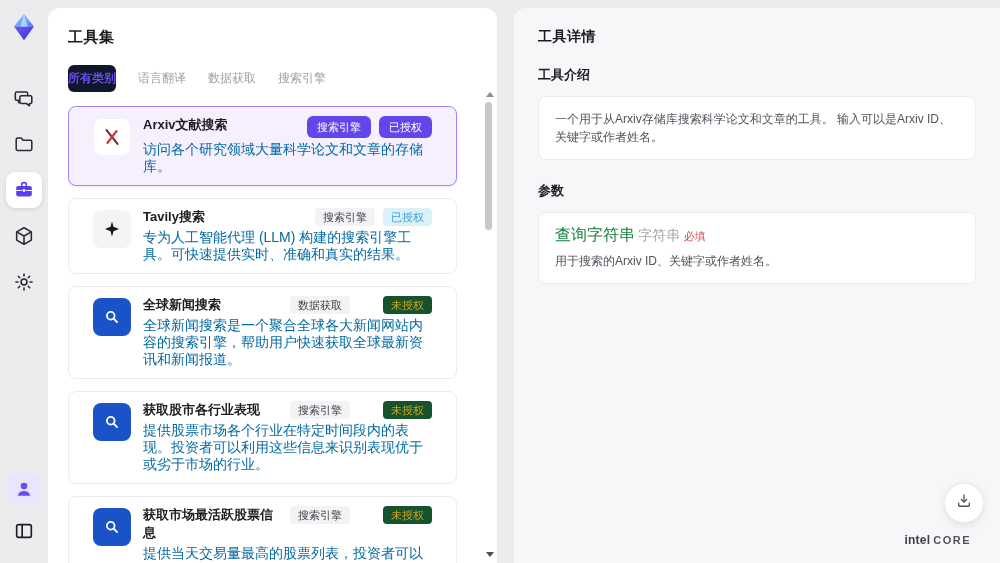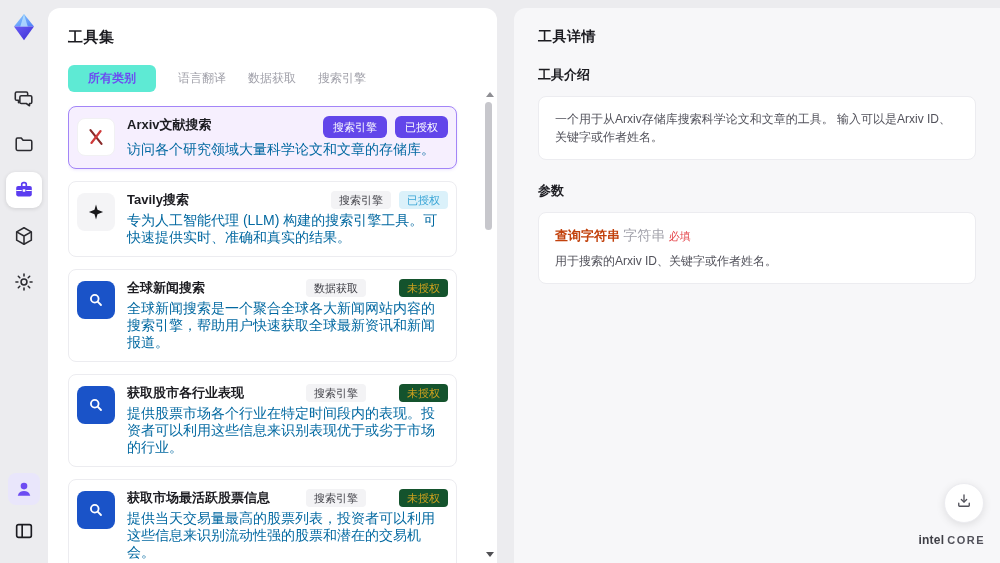--- a/index.html
+++ b/index.html
@@ -18,24 +18,24 @@
   .rail svg { display:block; }
 
   
   .content { flex:1; display:flex; padding-top:8px; gap:17px; min-width:0; }
 
   
   .left-panel { width:449px; flex:none; background:#ffffff; border-radius:12px 12px 0 0; padding:20px 26px 0 20px; display:flex; flex-direction:column; position:relative; }
   .panel-title { font-size:15px; font-weight:700; letter-spacing:.5px; }
   .tabs { display:flex; align-items:center; gap:22px; margin:18px 0 14px; }
   .tab { font-size:12px; color:#a1a1aa; cursor:pointer; padding:5px 0; }
-  .tab.active { background:#5eead4; color:#6c4cf1; padding:5px 20px; border-radius:6px; font-weight:600; }
+  .tab.active { background:#0f172a; color:#6c4cf1; padding:5px 0; border-radius:6px; font-weight:600; }
 
   .tool-list { flex:1; overflow:hidden; padding-right:14px; }
-  .card { display:flex; gap:12px; background:#fff; border:1px solid #ececf0; border-radius:8px; padding:9px 8px 10px; margin-bottom:12px; cursor:pointer; }
+  .card { display:flex; gap:12px; background:#fff; border:1px solid #ececf0; border-radius:8px; padding:9px 24px 10px; margin-bottom:12px; cursor:pointer; }
   .card.selected { background:#f6effe; border:1.5px solid #a385f7; box-shadow:0 1px 3px rgba(125,82,246,.15); }
   .tool-icon { width:38px; height:38px; border-radius:8px; flex:none; display:flex; align-items:center; justify-content:center; margin-top:2px; }
   .ti-white { background:#ffffff; border:1px solid #f1f1f3; }
   .ti-gray  { background:#f4f4f6; }
   .ti-blue  { background:#1a53c8; }
   .card-body { flex:1; min-width:0; }
   .card-head { display:flex; justify-content:space-between; align-items:flex-start; gap:8px; }
   .card-title { font-size:13px; font-weight:700; line-height:18px; color:#1c1c21; }
   .badges { display:flex; gap:8px; flex:none; }
   .badge { font-size:11px; line-height:14px; padding:2px 8px; border-radius:4px; white-space:nowrap; }
@@ -52,28 +52,28 @@
   .scroll-arrow.down { bottom:2px; border-top:5px solid #505054; }
   .scroll-thumb { position:absolute; top:12px; left:1px; width:7px; height:128px; background:#c7c7cc; border-radius:4px; }
 
   
   .right-panel { flex:1; background:#f7f7f9; border-radius:12px 0 0 0; padding:20px 24px; position:relative; min-width:0; }
   .detail-title { font-size:14px; font-weight:700; letter-spacing:.5px; margin-bottom:20px; }
   .section-heading { font-size:13px; font-weight:700; margin-bottom:12px; }
   .detail-card { background:#fff; border:1px solid #ececf0; border-radius:8px; padding:13px 16px; font-size:12px; color:#52525b; line-height:18px; }
   .params-heading { margin-top:22px; }
   .param-line { margin-bottom:7px; }
-  .param-name { font-size:13px; font-weight:700; color:#c2410c; }
+  .param-name { font-size:16px; font-weight:400; color:#15803d; }
   .param-type { font-size:14px; color:#a1a1aa; }
   .param-req  { font-size:11px; color:#e5484d; margin-left:0; }
   .param-desc { font-size:12px; color:#52525b; }
 
   
   .fab { position:absolute; right:16px; bottom:40px; width:40px; height:40px; border-radius:50%; background:#fff; border:1px solid #ececf0; box-shadow:0 2px 8px rgba(0,0,0,.10); display:flex; align-items:center; justify-content:center; cursor:pointer; }
-  .brand { position:absolute; right:15px; bottom:16px; font-size:12px; color:#3f3f46; display:flex; align-items:baseline; gap:3px;margin-top:48px; }
+  .brand { position:absolute; right:29px; bottom:16px; font-size:12px; color:#3f3f46; display:flex; align-items:baseline; gap:3px;margin-top:48px; }
   .brand-name { font-weight:700; letter-spacing:.2px; }
   .brand-product { text-transform:uppercase; letter-spacing:1.5px; font-size:11px; color:#52525b;font-weight:bold; }
 </style>
 </head>
 <body>
 
 <div class="app">
 
   <aside class="rail">
     <div class="logo">

